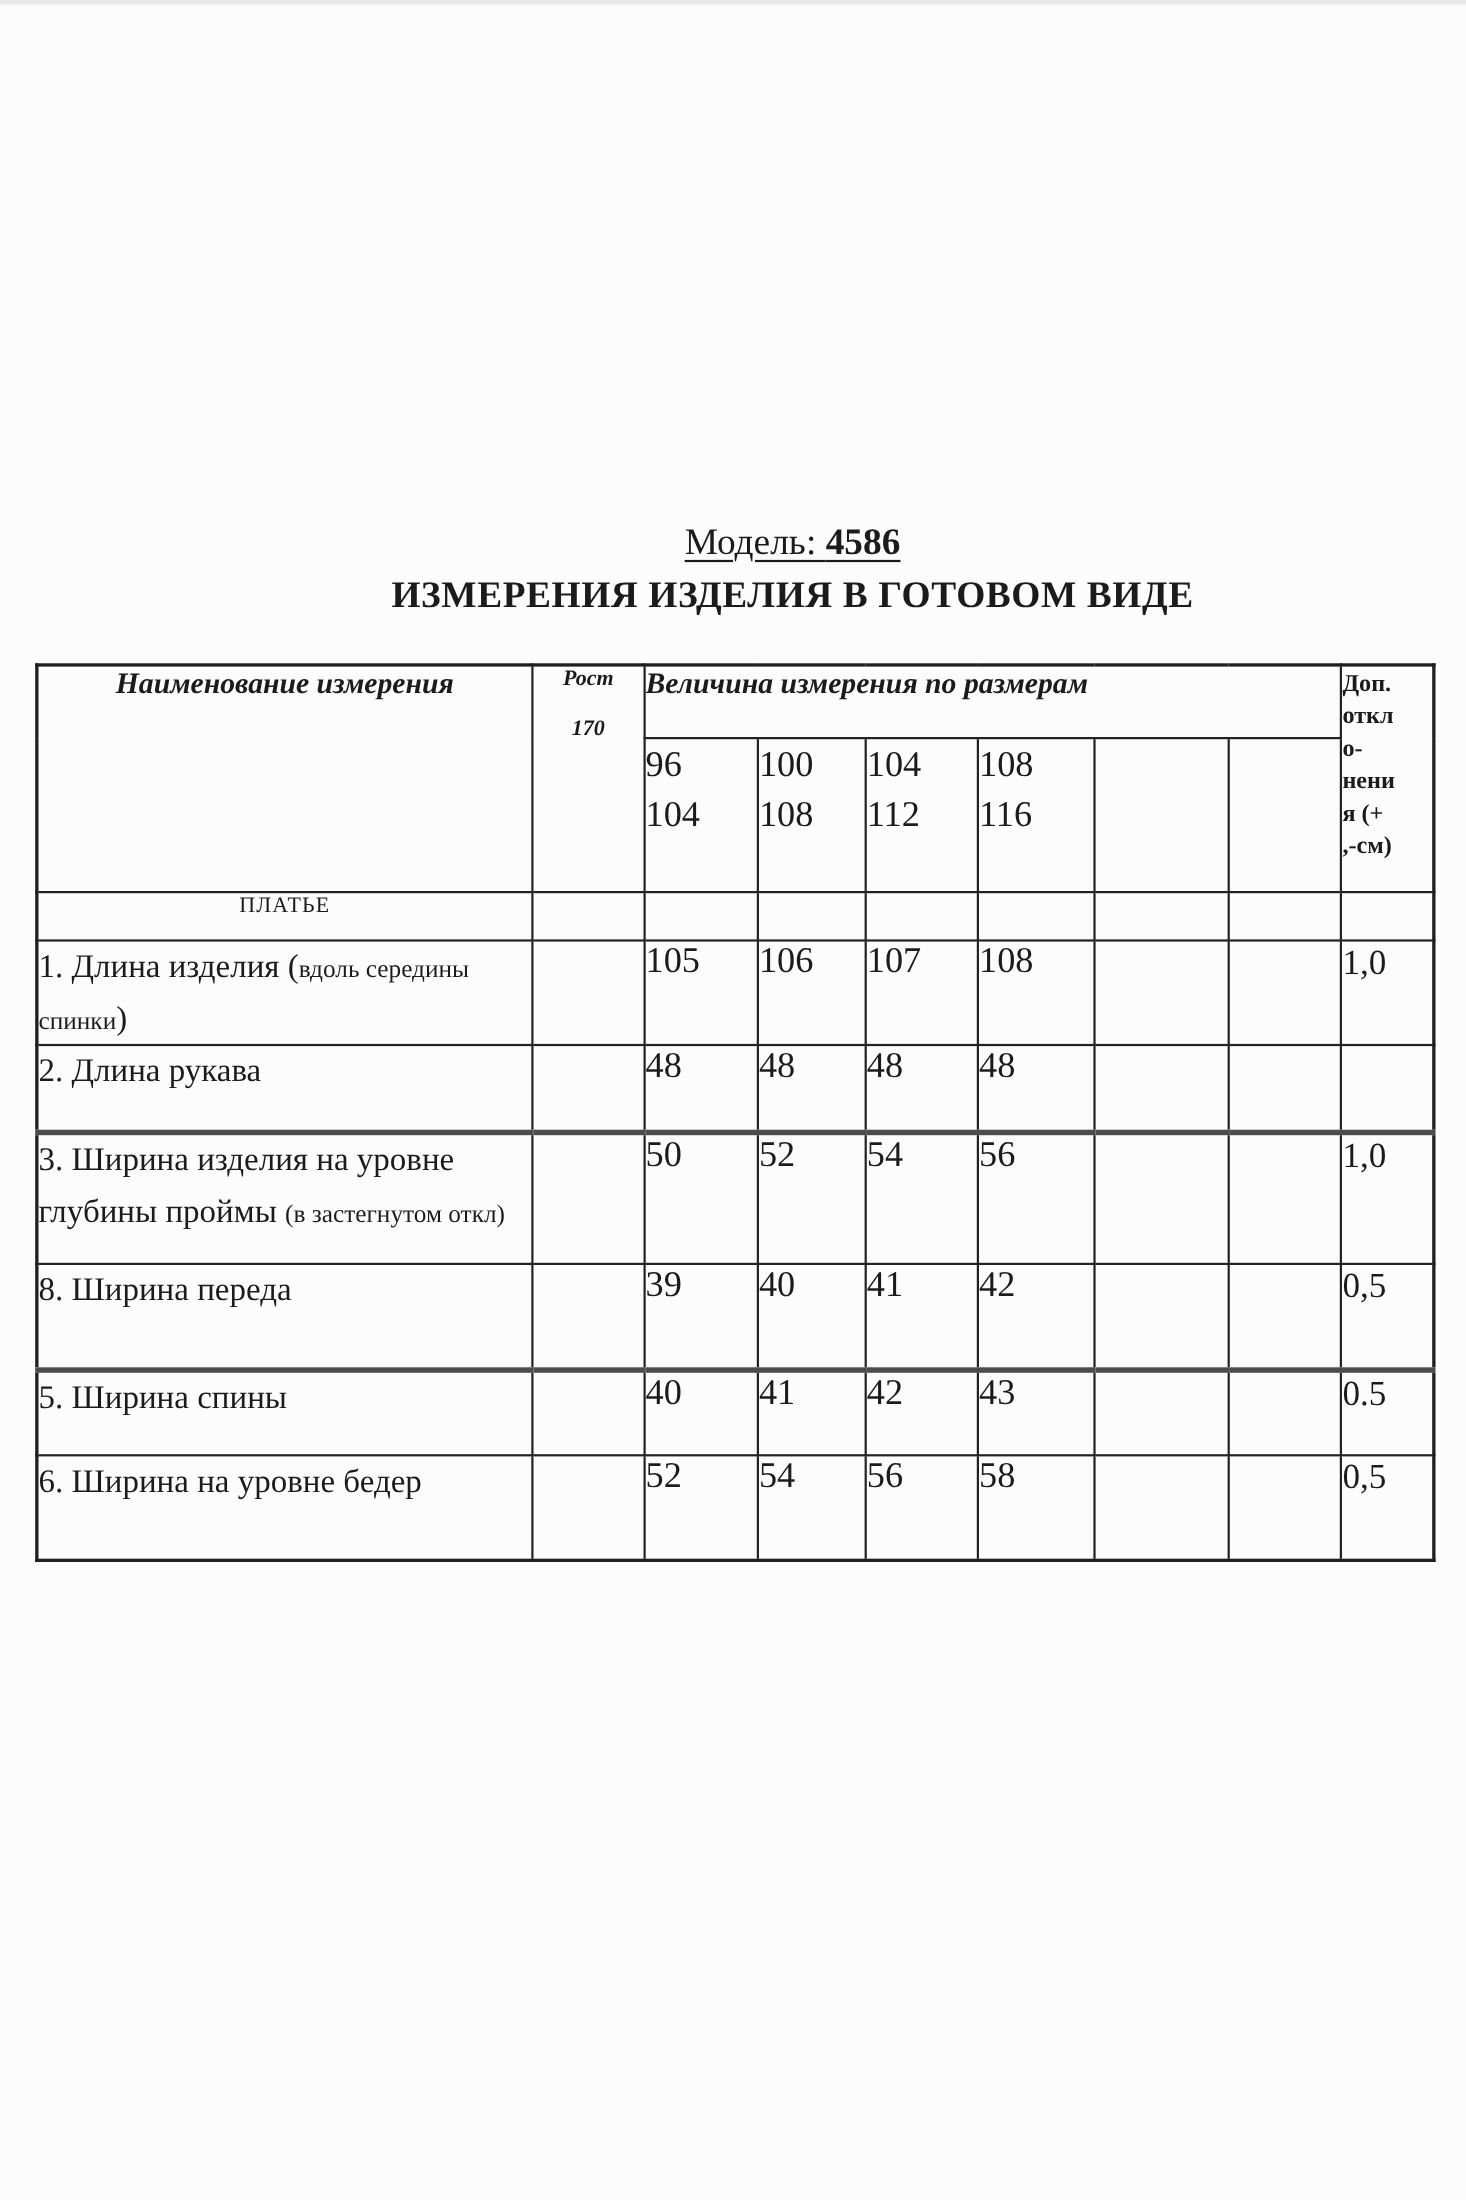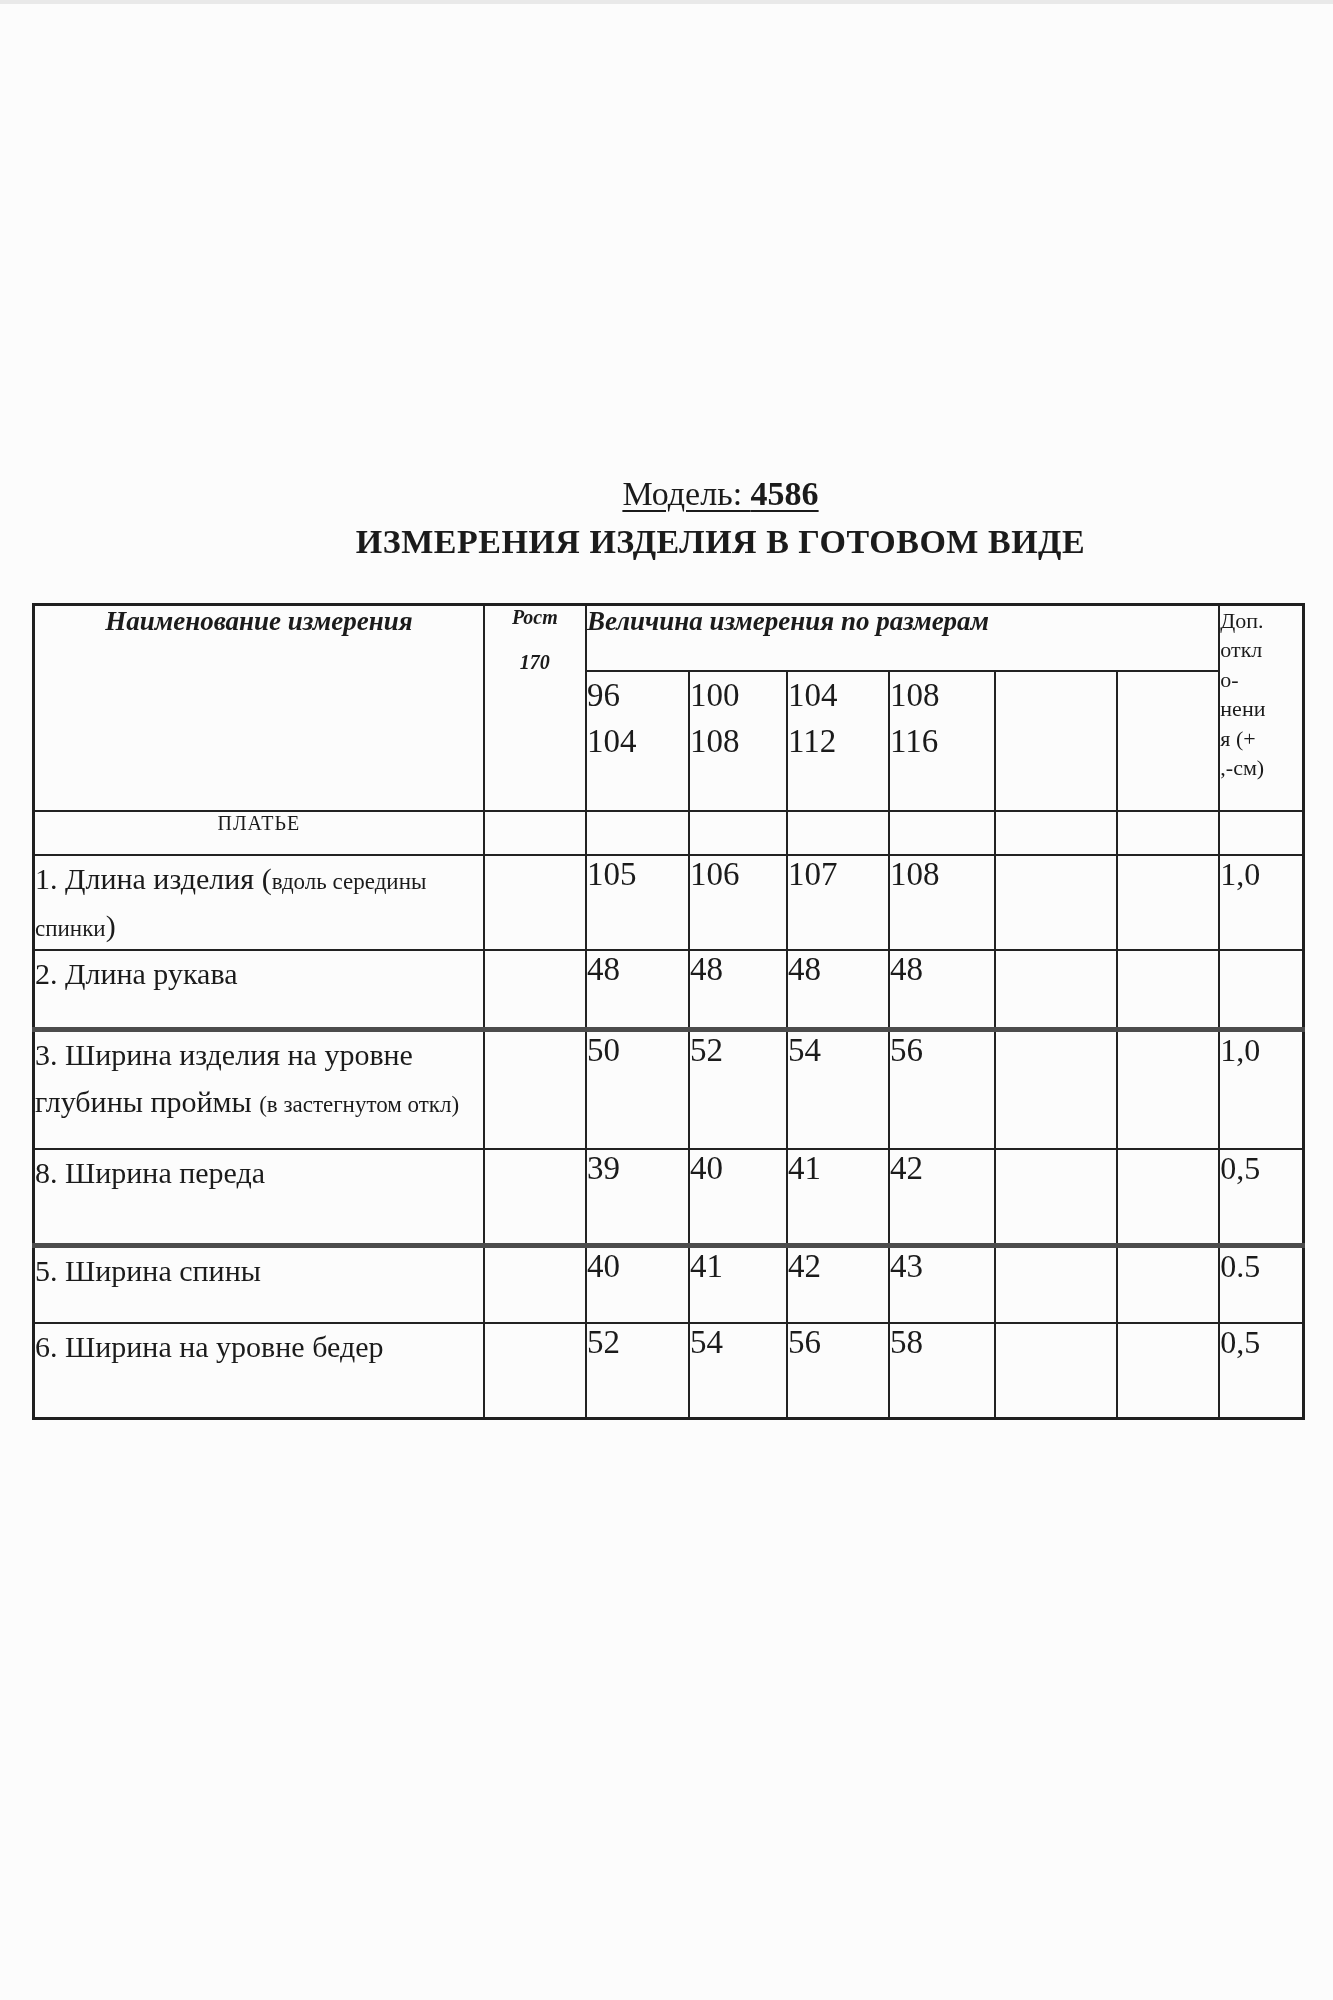--- a/index.html
+++ b/index.html
@@ -89,21 +89,21 @@
   }
   .rost-value{margin-top:22px;}
   td.sizes-title{
     vertical-align:middle;
     font-weight:bold;
     font-style:italic;
     font-size:27px;
     padding-top:8px;
   }
   td.dev-head{
-    font-weight:normal;
+    font-weight:bold;
     font-size:22px;
     line-height:1.34;
     padding:10px 4px 0 12px;
     white-space:pre-line;
   }
   td.size-cell{
     font-size:33px;
     line-height:1.4;
     padding:10px 0 0 13px;
     white-space:pre-line;

